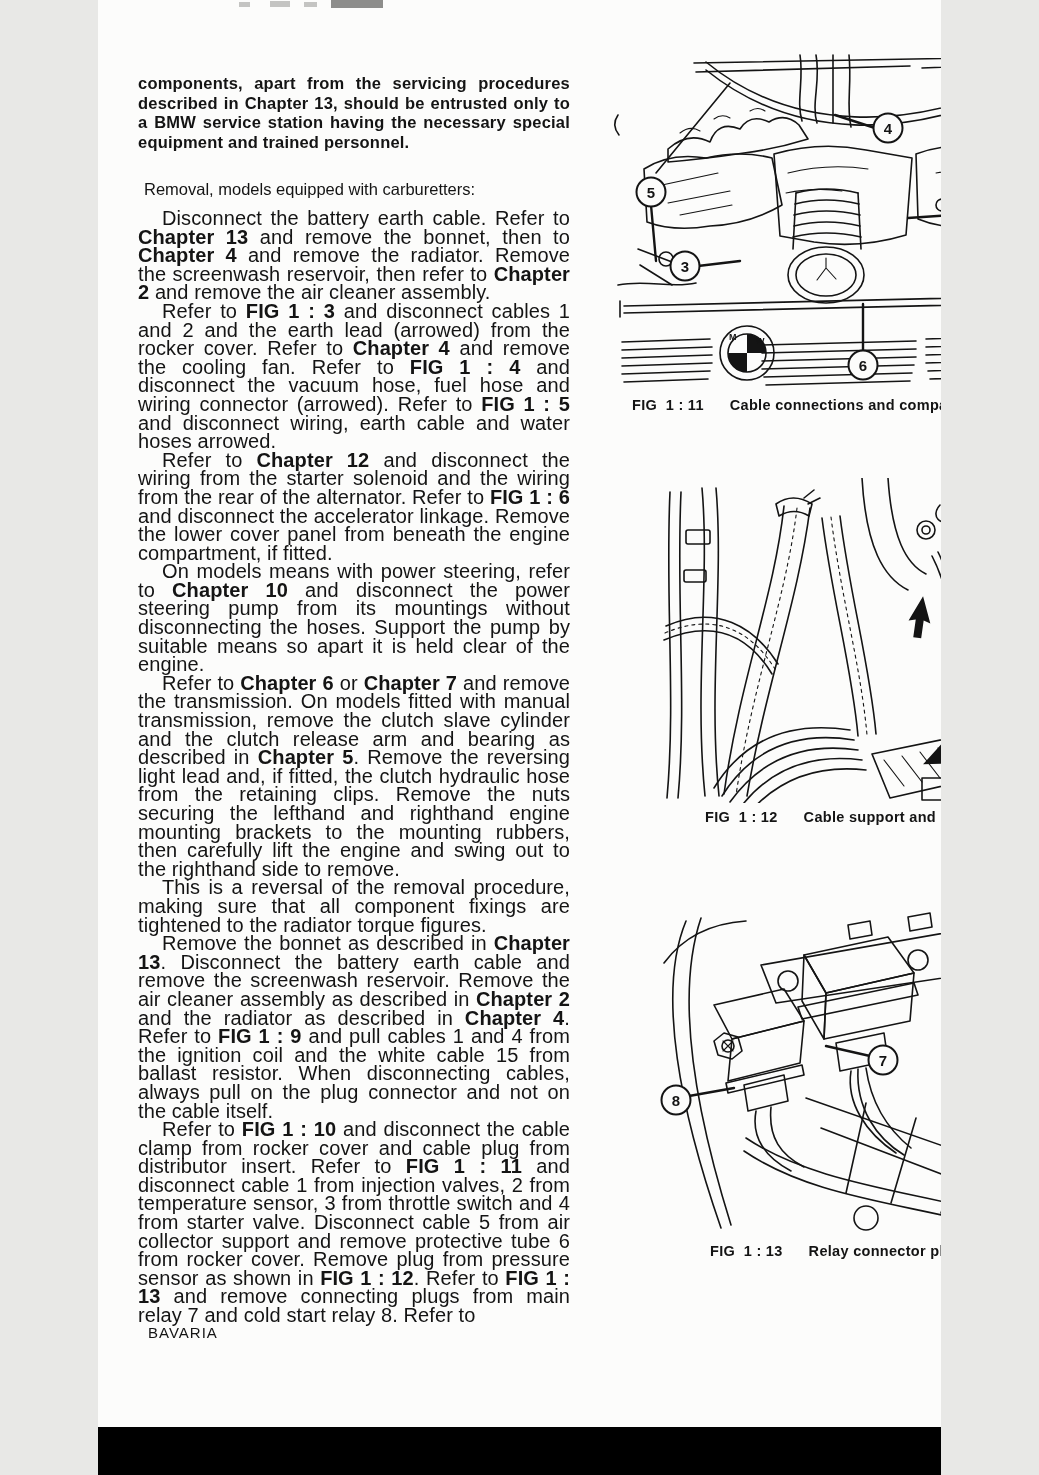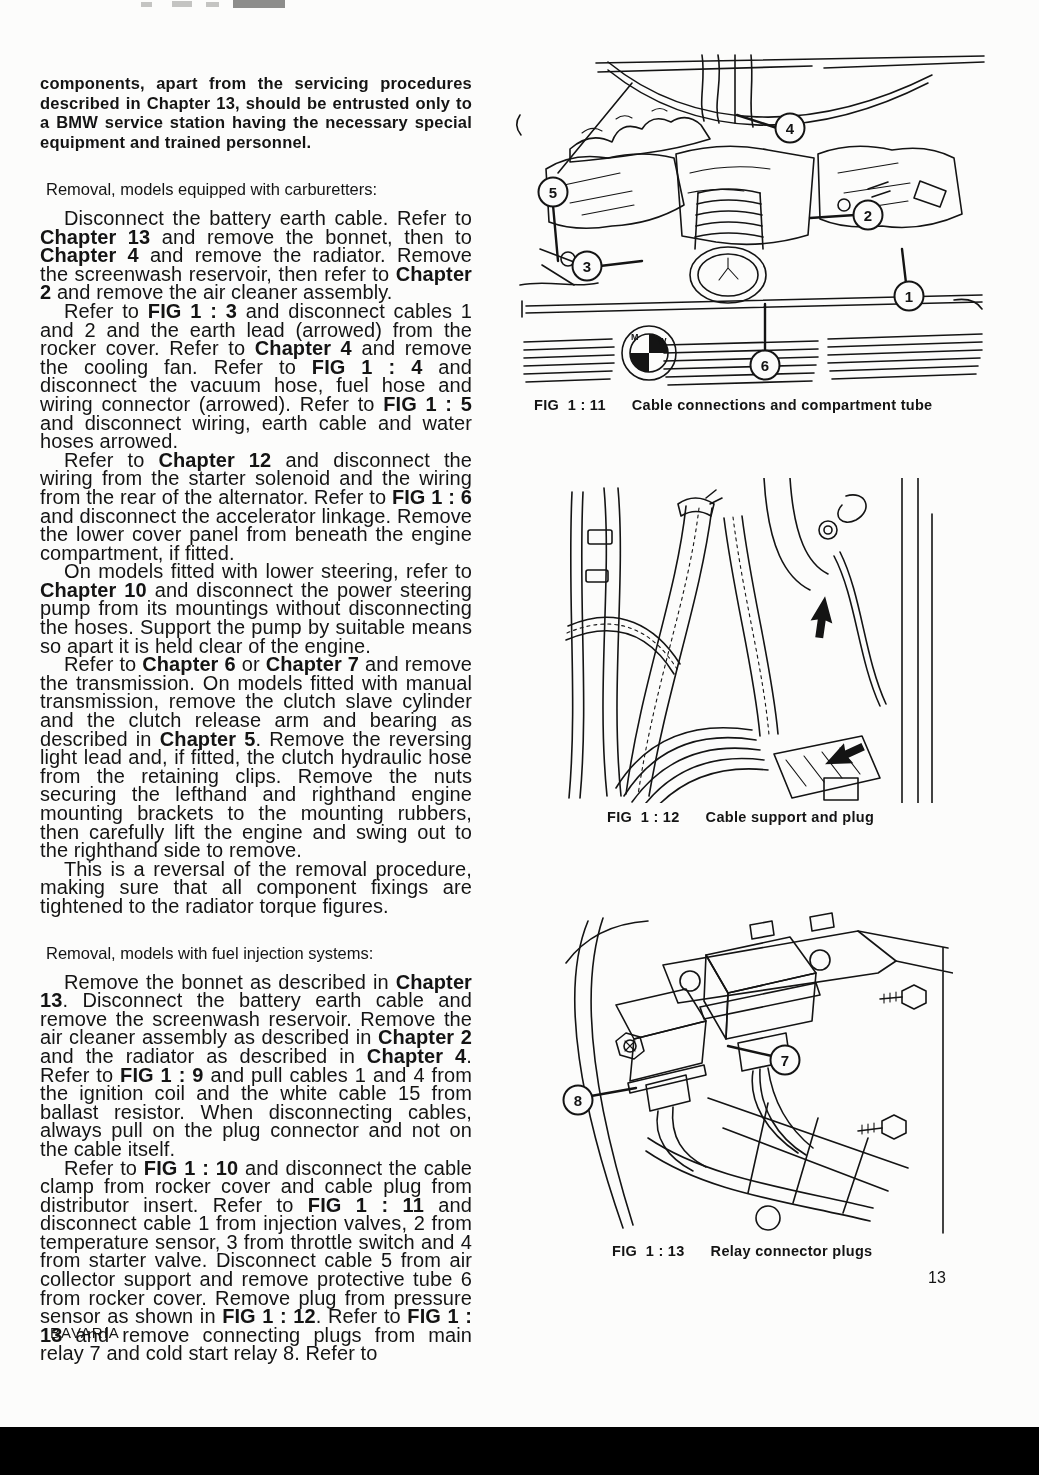--- a/index.html
+++ b/index.html
@@ -1,16 +1,16 @@
 <!DOCTYPE html>
 <html><head>
 <meta charset="utf-8">
 <style>
   html,body{margin:0;padding:0;background:#e8e8e6;}
-  .page{position:relative;width:1039px;height:1475px;background:#fcfcfb;
+  .page{position:relative;width:843px;height:1475px;background:#fcfcfb;
         font-family:"Liberation Sans",sans-serif;color:#141414;overflow:hidden;margin:0 auto;}
   
   .text-col{position:absolute;left:40px;top:74px;width:432px;}
   .para{margin:0;font-size:20px;line-height:18.6px;text-align:justify;letter-spacing:.1px;}
   .para.indent{text-indent:24px;}
   .para.bold-para{font-weight:bold;font-size:16.5px;line-height:19.5px;letter-spacing:.2px;margin-bottom:8px;}
   .section-heading{font-weight:normal;font-size:16.5px;line-height:19px;margin:28px 0 10px 6px;}
   
   .figure{position:absolute;}
   .fig-art{display:block;}
@@ -41,24 +41,23 @@
   <div class="artifact" style="left:172px;top:1px;width:20px;height:6px;"></div>
   <div class="artifact" style="left:206px;top:2px;width:13px;height:5px;"></div>
   <div class="artifact dark" style="left:233px;top:0px;width:52px;height:8px;"></div>
 
   <div class="text-col" id="text-column">
       <p class="para bold-para"><b>components, apart from the servicing procedures described in Chapter 13, should be entrusted only to a BMW service station having the necessary special equipment and trained personnel.</b></p>
       <div class="section-heading">Removal, models equipped with carburetters:</div>
       <p class="para indent"><span>Disconnect the battery earth cable. Refer to </span><b>Chapter 13</b><span> and remove the bonnet, then to </span><b>Chapter 4</b><span> and remove the radiator. Remove the screenwash reservoir, then refer to </span><b>Chapter 2</b><span> and remove the air cleaner assembly.</span></p>
       <p class="para indent"><span>Refer to </span><b>FIG 1 : 3</b><span> and disconnect cables 1 and 2 and the earth lead (arrowed) from the rocker cover. Refer to </span><b>Chapter 4</b><span> and remove the cooling fan. Refer to </span><b>FIG 1 : 4</b><span> and disconnect the vacuum hose, fuel hose and wiring connector (arrowed). Refer to </span><b>FIG 1 : 5</b><span> and disconnect wiring, earth cable and water hoses arrowed.</span></p>
       <p class="para indent"><span>Refer to </span><b>Chapter 12</b><span> and disconnect the wiring from the starter solenoid and the wiring from the rear of the alternator. Refer to </span><b>FIG 1 : 6</b><span> and disconnect the accelerator linkage. Remove the lower cover panel from beneath the engine compartment, if fitted.</span></p>
-      <p class="para indent"><span>On models fitted with lower steering, refer to </span><b>Chapter 10</b><span> and disconnect the power steering pump from its mountings without disconnecting the hoses. Support the pump by suitable means so apart it is held clear of the engine.</span></p>
+      <p class="para indent"><span>On models means with power steering, refer to </span><b>Chapter 10</b><span> and disconnect the power steering pump from its mountings without disconnecting the hoses. Support the pump by suitable means so apart it is held clear of the engine.</span></p>
       <p class="para indent"><span>Refer to </span><b>Chapter 6</b><span> or </span><b>Chapter 7</b><span> and remove the transmission. On models fitted with manual transmission, remove the clutch slave cylinder and the clutch release arm and bearing as described in </span><b>Chapter 5</b><span>. Remove the reversing light lead and, if fitted, the clutch hydraulic hose from the retaining clips. Remove the nuts securing the lefthand and righthand engine mounting brackets to the mounting rubbers, then carefully lift the engine and swing out to the righthand side to remove.</span></p>
       <p class="para indent"><span>This is a reversal of the removal procedure, making sure that all component fixings are tightened to the radiator torque figures.</span></p>
-      <div class="section-heading">Removal, models with fuel injection systems:</div>
       <p class="para indent"><span>Remove the bonnet as described in </span><b>Chapter 13</b><span>. Disconnect the battery earth cable and remove the screenwash reservoir. Remove the air cleaner assembly as described in </span><b>Chapter 2</b><span> and the radiator as described in </span><b>Chapter 4</b><span>. Refer to </span><b>FIG 1 : 9</b><span> and pull cables 1 and 4 from the ignition coil and the white cable 15 from ballast resistor. When disconnecting cables, always pull on the plug connector and not on the cable itself.</span></p>
       <p class="para indent"><span>Refer to </span><b>FIG 1 : 10</b><span> and disconnect the cable clamp from rocker cover and cable plug from distributor insert. Refer to </span><b>FIG 1 : 11</b><span> and disconnect cable 1 from injection valves, 2 from temperature sensor, 3 from throttle switch and 4 from starter valve. Disconnect cable 5 from air collector support and remove protective tube 6 from rocker cover. Remove plug from pressure sensor as shown in </span><b>FIG 1 : 12</b><span>. Refer to </span><b>FIG 1 : 13</b><span> and remove connecting plugs from main relay 7 and cold start relay 8. Refer to</span></p>
     </div>
 
   <div class="figure" style="left:512px;top:53px;width:480px;">
     <div style="position:relative;width:480px;height:344px;">
       <svg class="fig-art" width="480" height="344" viewBox="0 0 480 344">
 
         <g>
           <path d="M84 10 L472 3"></path>

